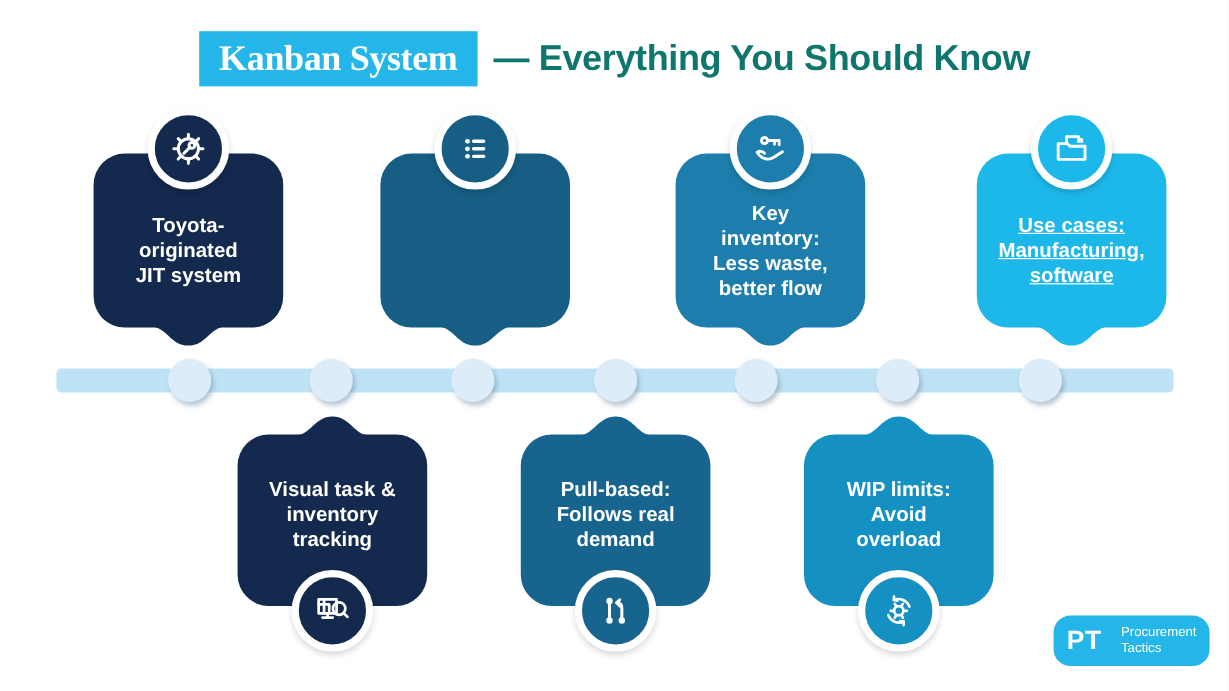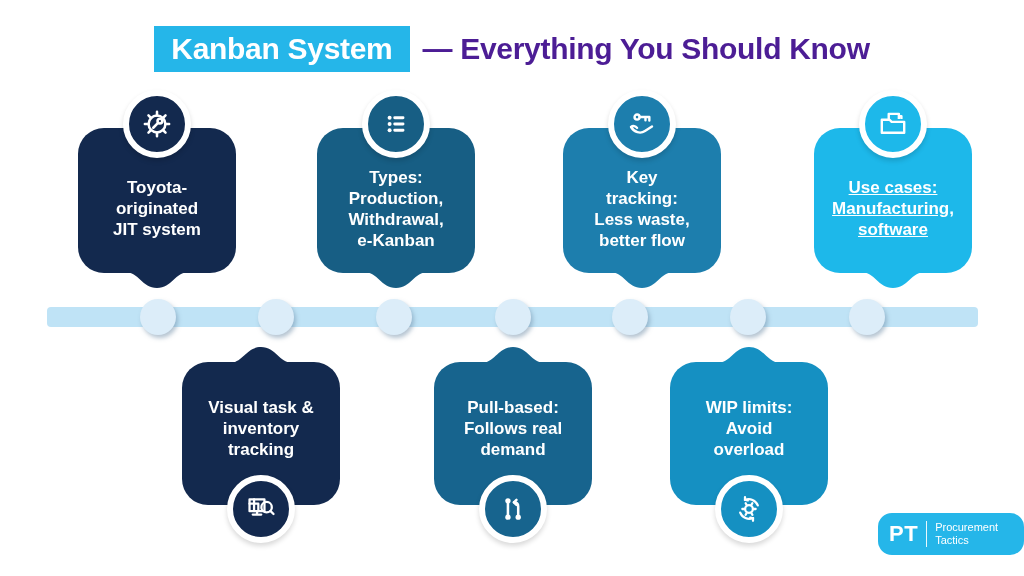--- a/index.html
+++ b/index.html
@@ -49,36 +49,36 @@
     position:absolute; left:47px; top:307px; width:931px; height:20px;
     border-radius:4px;
   }
   .node {
     position:absolute; top:299px; width:36px; height:36px; border-radius:50%;
     box-shadow:2px 3px 4px rgba(110,140,165,0.5);
   }
 
   
   .logo {
-    position:absolute; left:878px; top:513px; width:146px; height:42px;
+    position:absolute; left:878px; top:513px; width:130px; height:42px;
     border-radius:14px; display:flex; align-items:center; gap:8px;
     padding:0 11px; box-sizing:border-box; color:#fff;
   }
   .logo-abbr { font-size:22px; font-weight:bold; letter-spacing:0.5px; }
   .logo-sep  { width:1px; height:26px; background:rgba(255,255,255,0.9); }
   .logo-name { font-size:11px; line-height:13px; font-weight:normal; display:flex; flex-direction:column; }
 </style>
 </head>
 <body>
 
 <div class="stage">
 
   <div class="title">
-    <span class="hl" style="background-color: rgb(37, 182, 233);">Kanban System</span>
-    <span class="rest" style="color: #4c1d95;">— Everything You Should Know</span>
+    <span class="hl" style="background-color: rgb(37, 182, 233); font-family: Liberation Serif, serif;">Kanban System</span>
+    <span class="rest" style="color: #0f766e;">— Everything You Should Know</span>
   </div>
 
   <div class="band" style="background-color: rgb(191, 227, 246);"></div>
   <div class="node" style="left: 140px; background-color: rgb(220, 237, 249);"></div>
   <div class="node" style="left: 258px; background-color: rgb(220, 237, 249);"></div>
   <div class="node" style="left: 376px; background-color: rgb(220, 237, 249);"></div>
   <div class="node" style="left: 495px; background-color: rgb(220, 237, 249);"></div>
   <div class="node" style="left: 612px; background-color: rgb(220, 237, 249);"></div>
   <div class="node" style="left: 730px; background-color: rgb(220, 237, 249);"></div>
   <div class="node" style="left: 849px; background-color: rgb(220, 237, 249);"></div>
@@ -111,45 +111,39 @@
         <g stroke="#fff" stroke-width="2.1" stroke-linecap="round" fill="none">
           <path d="M11,7.3 H17.3 M11,12 H17.3 M11,16.7 H17.3"></path>
         </g>
         <g fill="#fff">
           <circle cx="7.2" cy="7.3" r="1.5"></circle>
             <circle cx="7.2" cy="12" r="1.5"></circle>
             <circle cx="7.2" cy="16.7" r="1.5"></circle>
         </g>
       </svg>
     </div>
-    <div>
-      <div>Types:</div>
-        <div>Production,</div>
-      <div>Withdrawal,</div>
-        <div>e-Kanban</div>
-    </div>
     <svg class="tail" viewBox="0 0 64 18" preserveAspectRatio="none">
         <path d="M0,0 C14,0 17,16 32,16 C47,16 50,0 64,0 Z" fill="currentColor"></path>
       </svg>
   </div>
 
   <div class="card top" style="left: 552px; margin-left: 11px; --c: #1d7ead;">
     <div class="icon-circle">
       <svg viewBox="0 0 24 24" width="32" height="32">
         <g stroke="#fff" stroke-width="1.8" fill="none" stroke-linecap="round" stroke-linejoin="round">
           <circle cx="8.3" cy="6.8" r="1.9"></circle>
           <path d="M10.2,6.8 H17.5 M14.6,6.8 V9.2 M17.5,6.8 V9.4"></path>
           <path d="M3.8,14.2 C6,18.3 10.8,19.6 14.2,17.3 L19.5,13.8"></path>
           <path d="M3.8,14.2 C5.2,13.1 7.2,13.4 8.3,14.9"></path>
         </g>
       </svg>
     </div>
     <div>
       <div>Key</div>
-        <div>tracking:</div>
+        <div>inventory:</div>
       <div>Less waste,</div>
         <div>better flow</div>
     </div>
     <svg class="tail" viewBox="0 0 64 18" preserveAspectRatio="none">
         <path d="M0,0 C14,0 17,16 32,16 C47,16 50,0 64,0 Z" fill="currentColor"></path>
       </svg>
   </div>
 
   <div class="card top" style="left: 814px; text-decoration: underline; --c: #1db8ea;">
     <div class="icon-circle">
@@ -164,21 +158,21 @@
     <div>
       <div>Use cases:</div>
         <div>Manufacturing,</div>
         <div>software</div>
     </div>
     <svg class="tail" viewBox="0 0 64 18" preserveAspectRatio="none">
         <path d="M0,0 C14,0 17,16 32,16 C47,16 50,0 64,0 Z" fill="currentColor"></path>
       </svg>
   </div>
 
-  <div class="card bottom" style="left: 182px; --c: #13294e;">
+  <div class="card bottom" style="left: 198px; --c: #13294e;">
     <div class="icon-circle">
       <svg viewBox="0 0 24 24" width="32" height="32">
         <g stroke="#fff" stroke-width="1.7" fill="none" stroke-linecap="round" stroke-linejoin="round">
           <rect x="3.4" y="4.8" width="11.2" height="8.8"></rect>
           <path d="M3.4,8 H10 M6.8,4.8 V13.6 M10,8 V13.6"></path>
           <path d="M9,13.6 V16.2 M5.8,16.2 H12.2"></path>
           <circle cx="16.2" cy="10.6" r="3.9"></circle>
           <path d="M19,13.4 L21.4,15.8"></path>
         </g>
       </svg>

